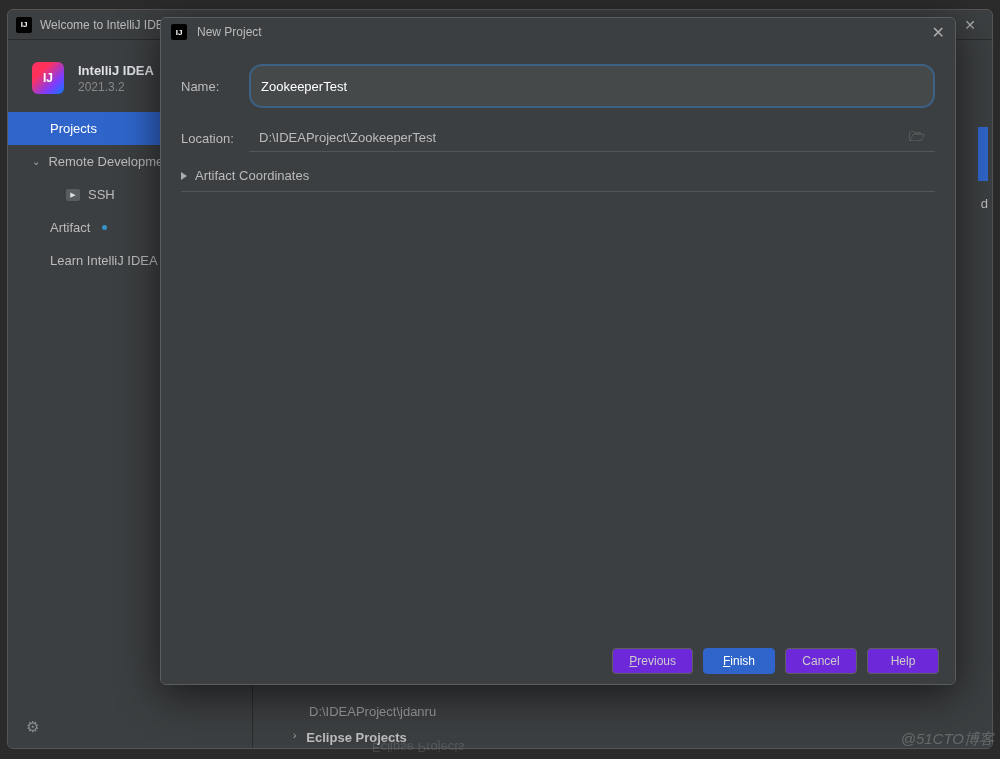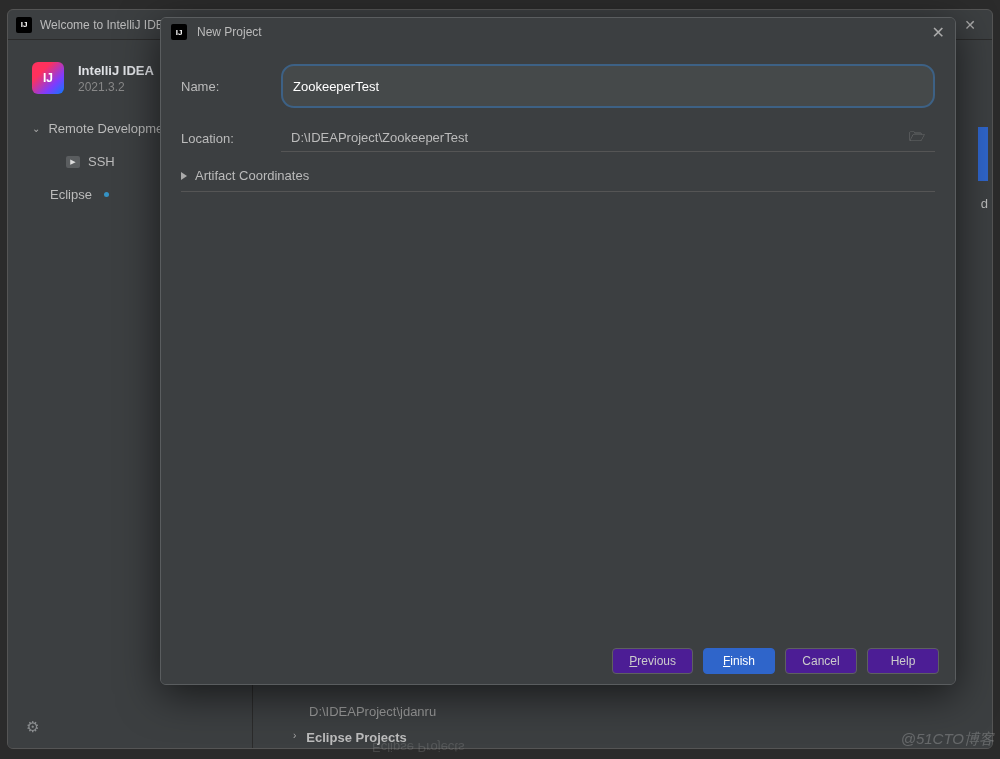--- a/index.html
+++ b/index.html
@@ -40,33 +40,33 @@
     .d-letter { position: absolute; right: 4px; top: 156px; color:#bbb; }
 
     
     .dialog { position: absolute; left: 160px; top: 17px; width: 796px; height: 668px; background: #3c3f41; border: 1px solid #5a5d5f; border-radius: 6px; box-shadow: 0 10px 40px rgba(0,0,0,.6); display: flex; flex-direction: column; overflow: hidden; }
     .dialog-titlebar { height: 28px; display: flex; align-items: center; justify-content: space-between; padding: 0 10px; background: #3c3f41; }
     .dialog-title-left { display: flex; align-items: center; gap: 10px; }
     .dialog-title { color: #bbb; font-size: 12px; }
     .dlg-close { color: #aaa; font-size: 16px; cursor: pointer; }
 
     .dialog-body { flex: 1; padding: 18px 20px 0 20px; }
-    .form-row { display: flex; align-items: center; margin-bottom: 16px; gap: 32px; }
+    .form-row { display: flex; align-items: center; margin-bottom: 16px; }
     .form-label { width: 68px; color: #bbb; font-size: 13px; }
     .form-field { flex: 1; position: relative; }
     .text-input { width: 100%; height: 44px; background: #45494a; border: 2px solid #3d6185; color: #ffffff; padding: 0 10px; font-size: 13px; border-radius: 13px; outline: none; }
     .loc-display { width: 100%; height: 28px; background: #3c3f41; border-bottom: 1px solid #555; color: #bbb; padding: 0 10px; font-size: 13px; display: flex; align-items: center; justify-content: space-between; }
     .browse-icon { color: #888; font-size: 13px; }
 
     .collapsible { display: flex; align-items: center; gap: 8px; color: #bbb; font-size: 13px; cursor: pointer; margin-top: 8px; }
     .tri-right { width: 0; height: 0; border-top: 4px solid transparent; border-bottom: 4px solid transparent; border-left: 6px solid #aaa; }
     .hr { border-top: 1px solid #555; margin: 8px 0 0 0; }
 
     .dialog-footer { height: 46px; display: flex; align-items: center; justify-content: flex-end; gap: 10px; padding: 0 16px; background: #3c3f41; border-top: 0; }
-    .btn { height: 26px; min-width: 72px; padding: 0 16px; border-radius: 4px; font-size: 12px; display: inline-flex; align-items: center; justify-content: center; cursor: pointer; border: 1px solid #5e6060; background: #4c1d95; color: #ccc; }
+    .btn { height: 26px; min-width: 72px; padding: 0 16px; border-radius: 4px; font-size: 12px; display: inline-flex; align-items: center; justify-content: center; cursor: pointer; border: 1px solid #5e6060; background: #6d28d9; color: #ccc; }
     .btn.blue { background: #365880; border-color: #4c708c; color:#fff; }
     .btn.blue { background: #365880; }
 
     .watermark { position: absolute; right: 6px; bottom: 10px; color: rgba(255,255,255,.22); font-size: 15px; font-style: italic; pointer-events: none; }
     .reflection { position: absolute; left: 372px; bottom: 4px; color: rgba(200,200,200,.18); font-size: 13px; transform: scaleY(-1); }
   </style>
 </head>
 <body>
 
 <div class="welcome-window">
@@ -85,31 +85,37 @@
   <div class="welcome-body">
     <aside class="sidebar">
       <div class="brand">
         <div class="brand-logo">IJ</div>
         <div>
           <div class="brand-name">IntelliJ IDEA</div>
           <div class="brand-ver">2021.3.2</div>
         </div>
       </div>
       <nav class="nav">
+        <div class="nav-item selected">
+          <span>Projects</span>
+        </div>
         <div class="nav-item expandable">
           <span class="chev">⌄</span>
           <span>Remote Development</span>
         </div>
         <div class="nav-item sub">
           <span class="play-icon">▶</span>
           <span>SSH</span>
         </div>
         <div class="nav-item">
-          <span>Eclipse</span>
+          <span>Artifact</span>
           <span class="update-dot"></span>
+        </div>
+        <div class="nav-item">
+          <span>Learn IntelliJ IDEA</span>
         </div>
       </nav>
       <div class="sidebar-footer">
         <span class="gear-icon">⚙</span>
       </div>
     </aside>
 
     <div class="main-area">
       <div class="blue-strip"></div>
       <span class="d-letter">d</span>

